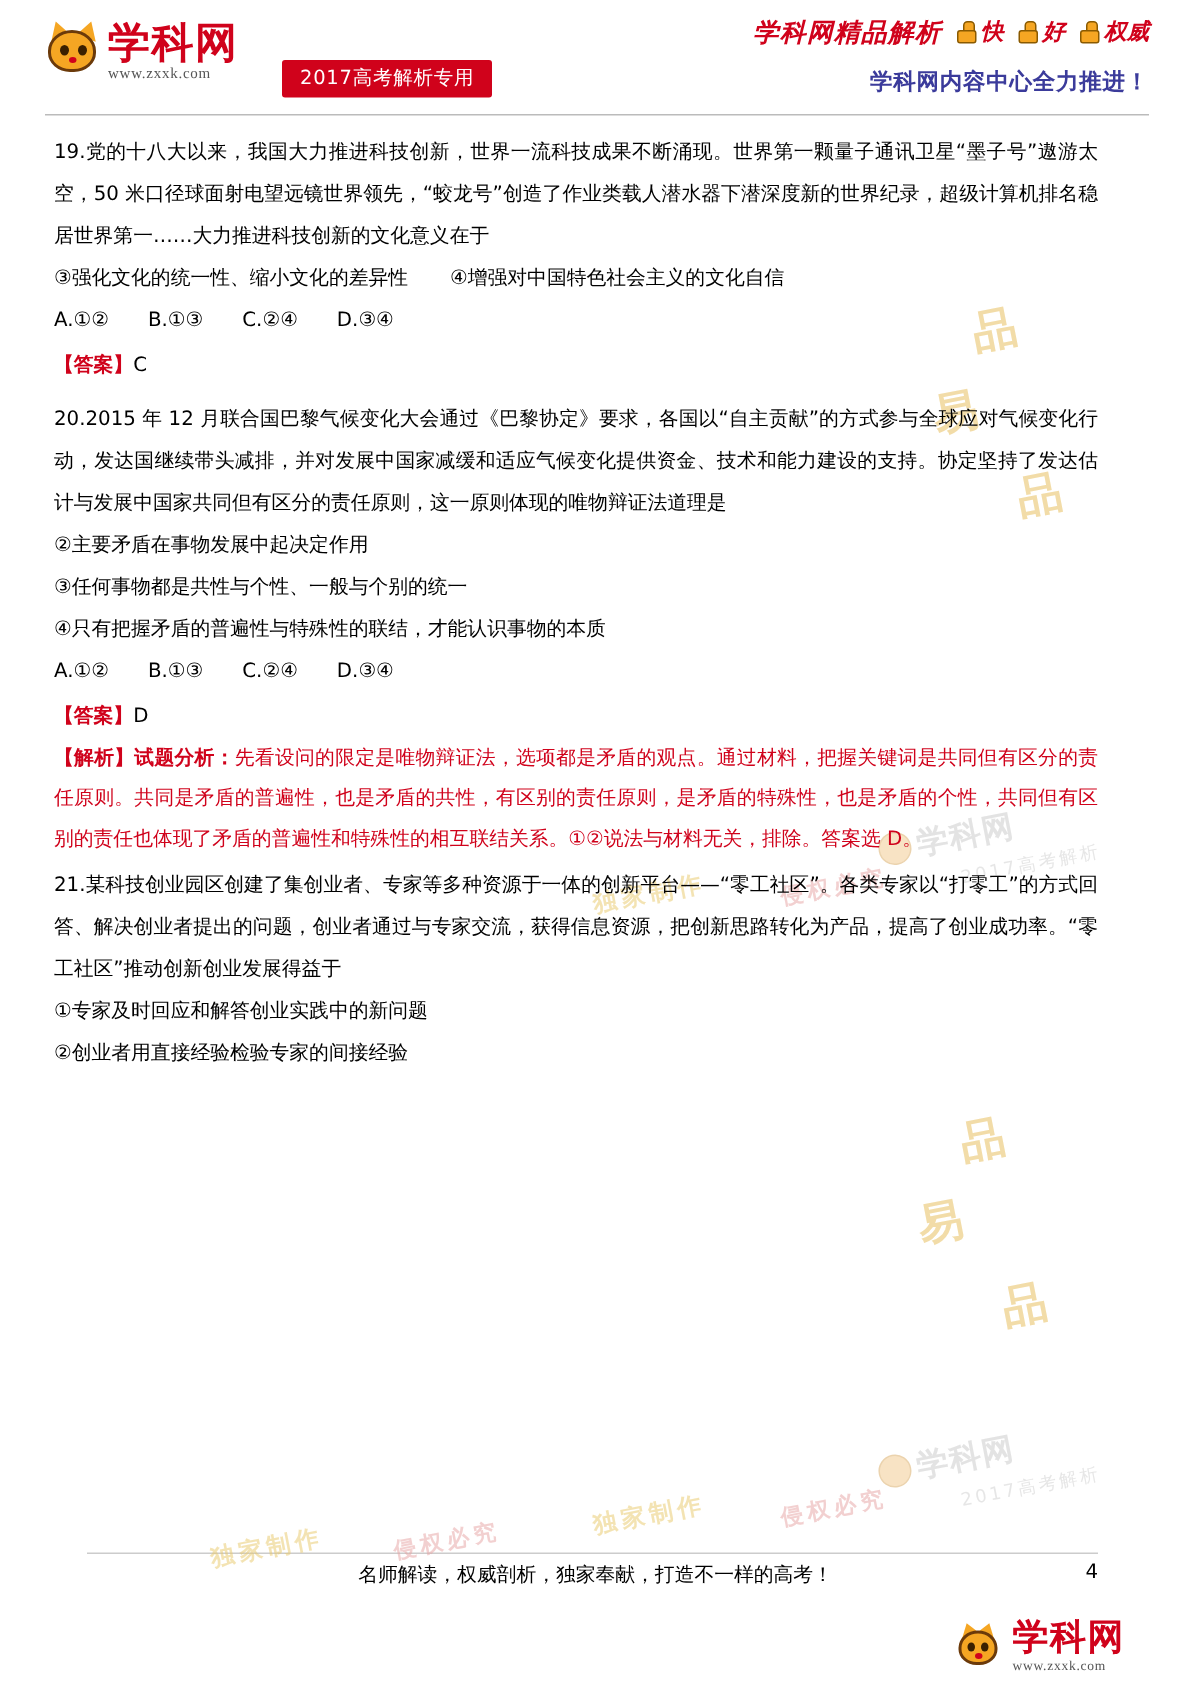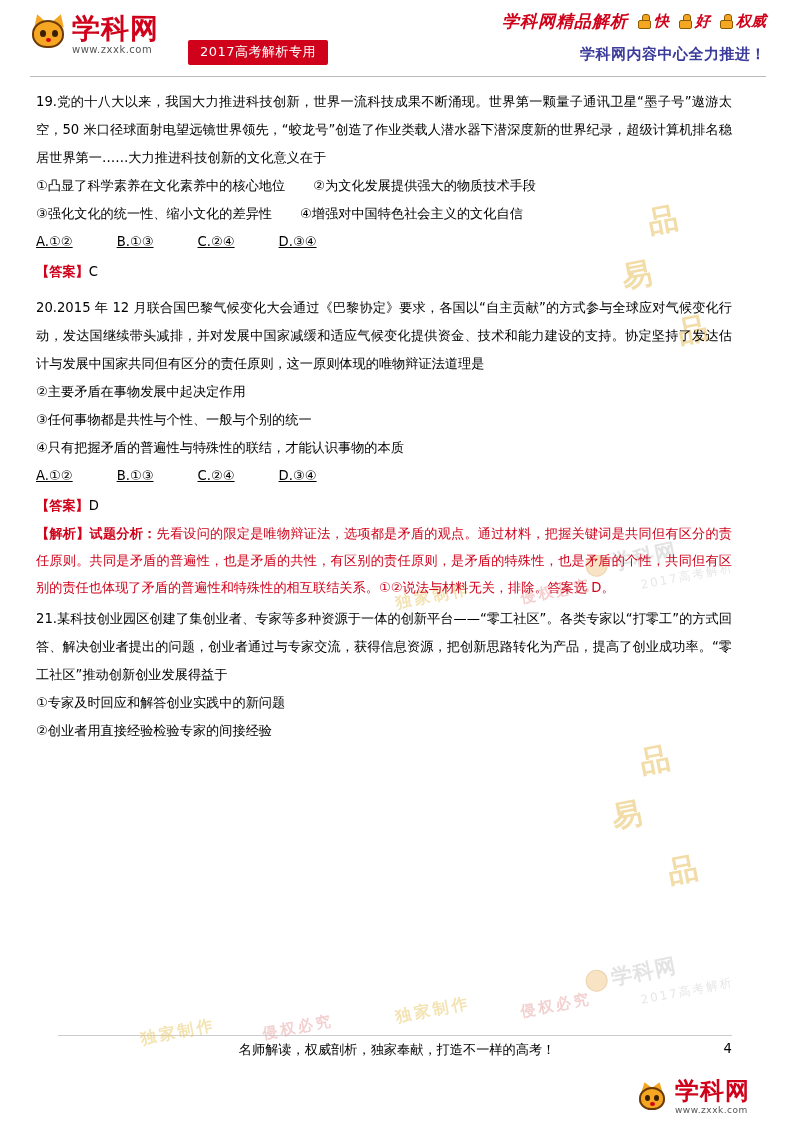--- a/index.html
+++ b/index.html
@@ -82,20 +82,21 @@
     color: #d0021b;
     letter-spacing: 1px;
     line-height: 1.05;
     font-family: "DejaVu Sans", "Liberation Sans", sans-serif;
   }
   .logo-sub {
     font-size: 10px;
     color: #555;
     letter-spacing: 0.5px;
     margin-top: 1px;
+    font-family: Liberation Serif, serif;
   }
   .exam-badge {
     position: absolute;
     left: 188px;
     top: 40px;
     background: #d0021b;
     color: #ffffff;
     font-size: 13px;
     padding: 3px 12px 4px 12px;
     border-radius: 2px;
@@ -209,22 +210,21 @@
   }
   .analysis {
     color: #d0021b;
     line-height: 27px;
     text-align: justify;
     text-justify: inter-ideograph;
   }
   .analysis .lead { font-weight: bold; }
   .choices-abcd {
     display: flex;
-    gap: 44px;
-    text-decoration: underline;
+    gap: 26px;
   }
   .spacer-sm { height: 8px; }
   .spacer-xs { height: 4px; }
 
   
   .wm {
     position: absolute;
     pointer-events: none;
     z-index: 1;
     opacity: 0.5;
@@ -397,24 +397,20 @@
 <div class="wm wm-yi" style="left:622px; top:255px;">易</div>
 <div class="wm wm-yi" style="left:678px; top:310px;">品</div>
 <div class="wm wm-yi" style="left:640px; top:740px;">品</div>
 <div class="wm wm-yi" style="left:612px; top:795px;">易</div>
 <div class="wm wm-yi" style="left:668px; top:850px;">品</div>
 
 <div class="doc">
 
   <p class="p q-stem">19.党的十八大以来，我国大力推进科技创新，世界一流科技成果不断涌现。世界第一颗量子通讯卫星“墨子号”遨游太空，50 米口径球面射电望远镜世界领先，“蛟龙号”创造了作业类载人潜水器下潜深度新的世界纪录，超级计算机排名稳居世界第一……大力推进科技创新的文化意义在于</p>
   <div class="opt-row">
-    <span class="opt">①凸显了科学素养在文化素养中的核心地位</span>
-    <span class="opt">②为文化发展提供强大的物质技术手段</span>
-  </div>
-  <div class="opt-row">
     <span class="opt">③强化文化的统一性、缩小文化的差异性</span>
     <span class="opt">④增强对中国特色社会主义的文化自信</span>
   </div>
   <div class="choices-abcd">
     <span>A.①②</span>
     <span>B.①③</span>
     <span>C.②④</span>
     <span>D.③④</span>
   </div>
   <p class="p answer-line">

